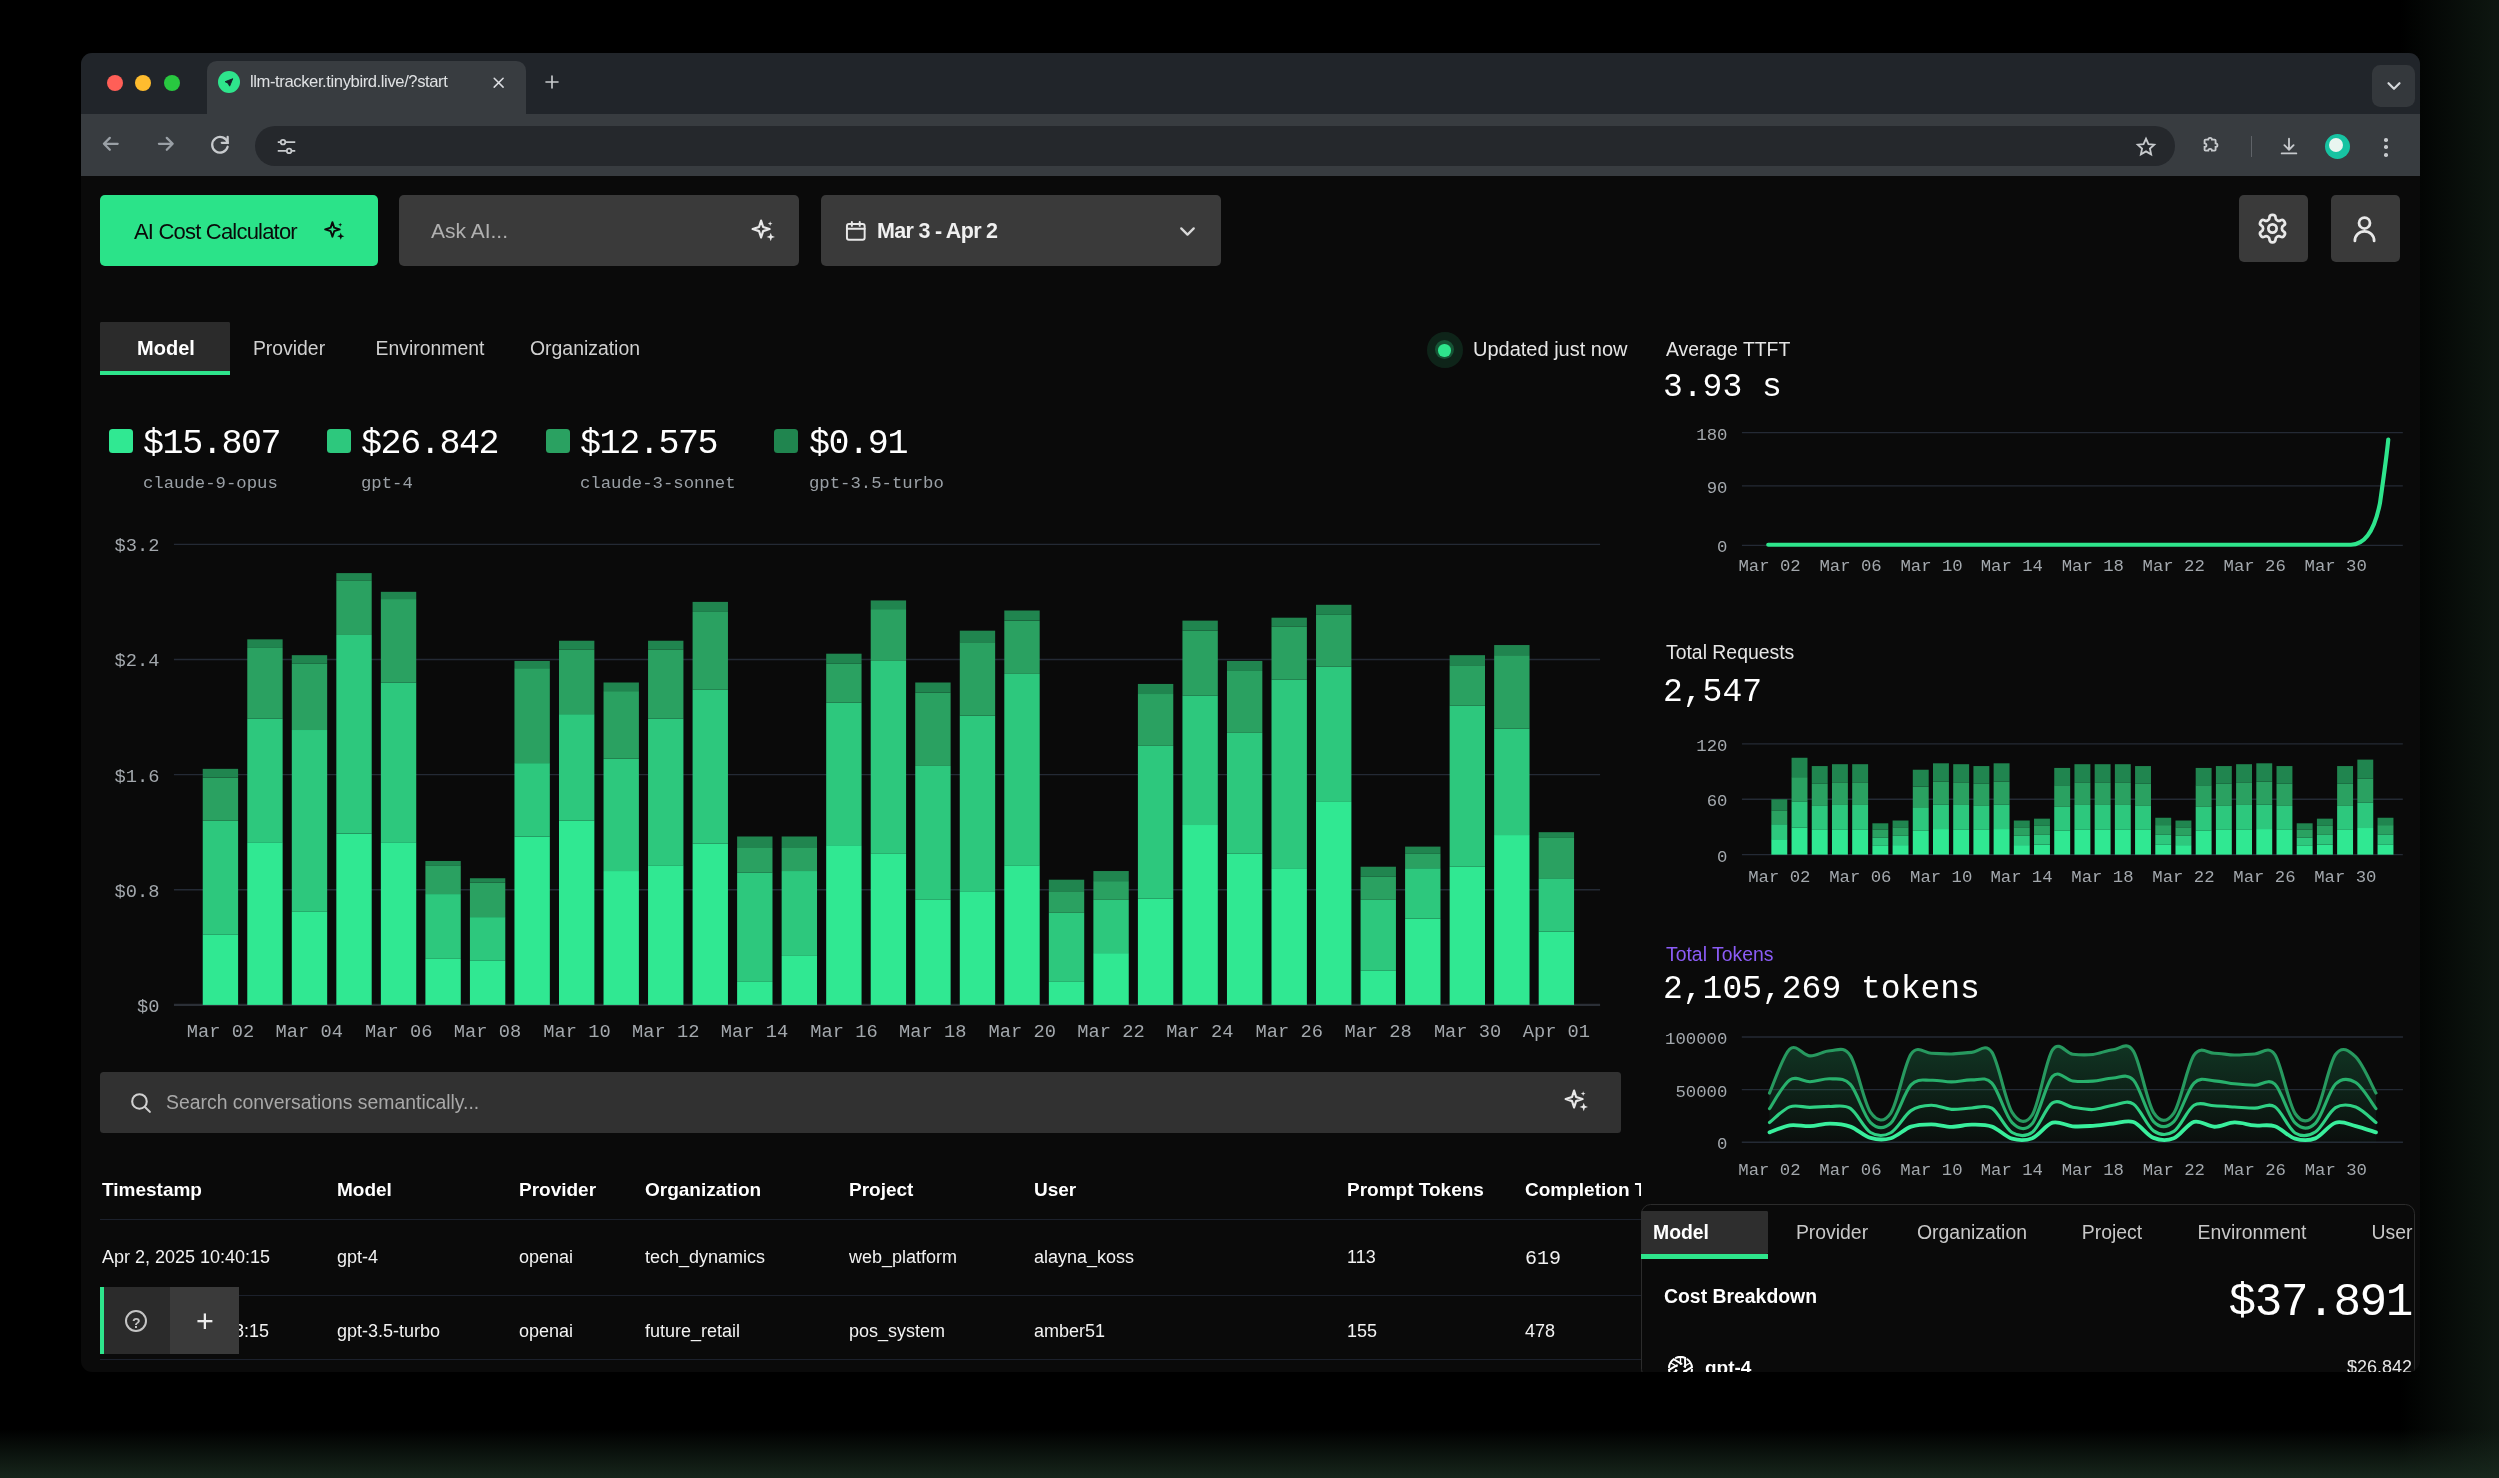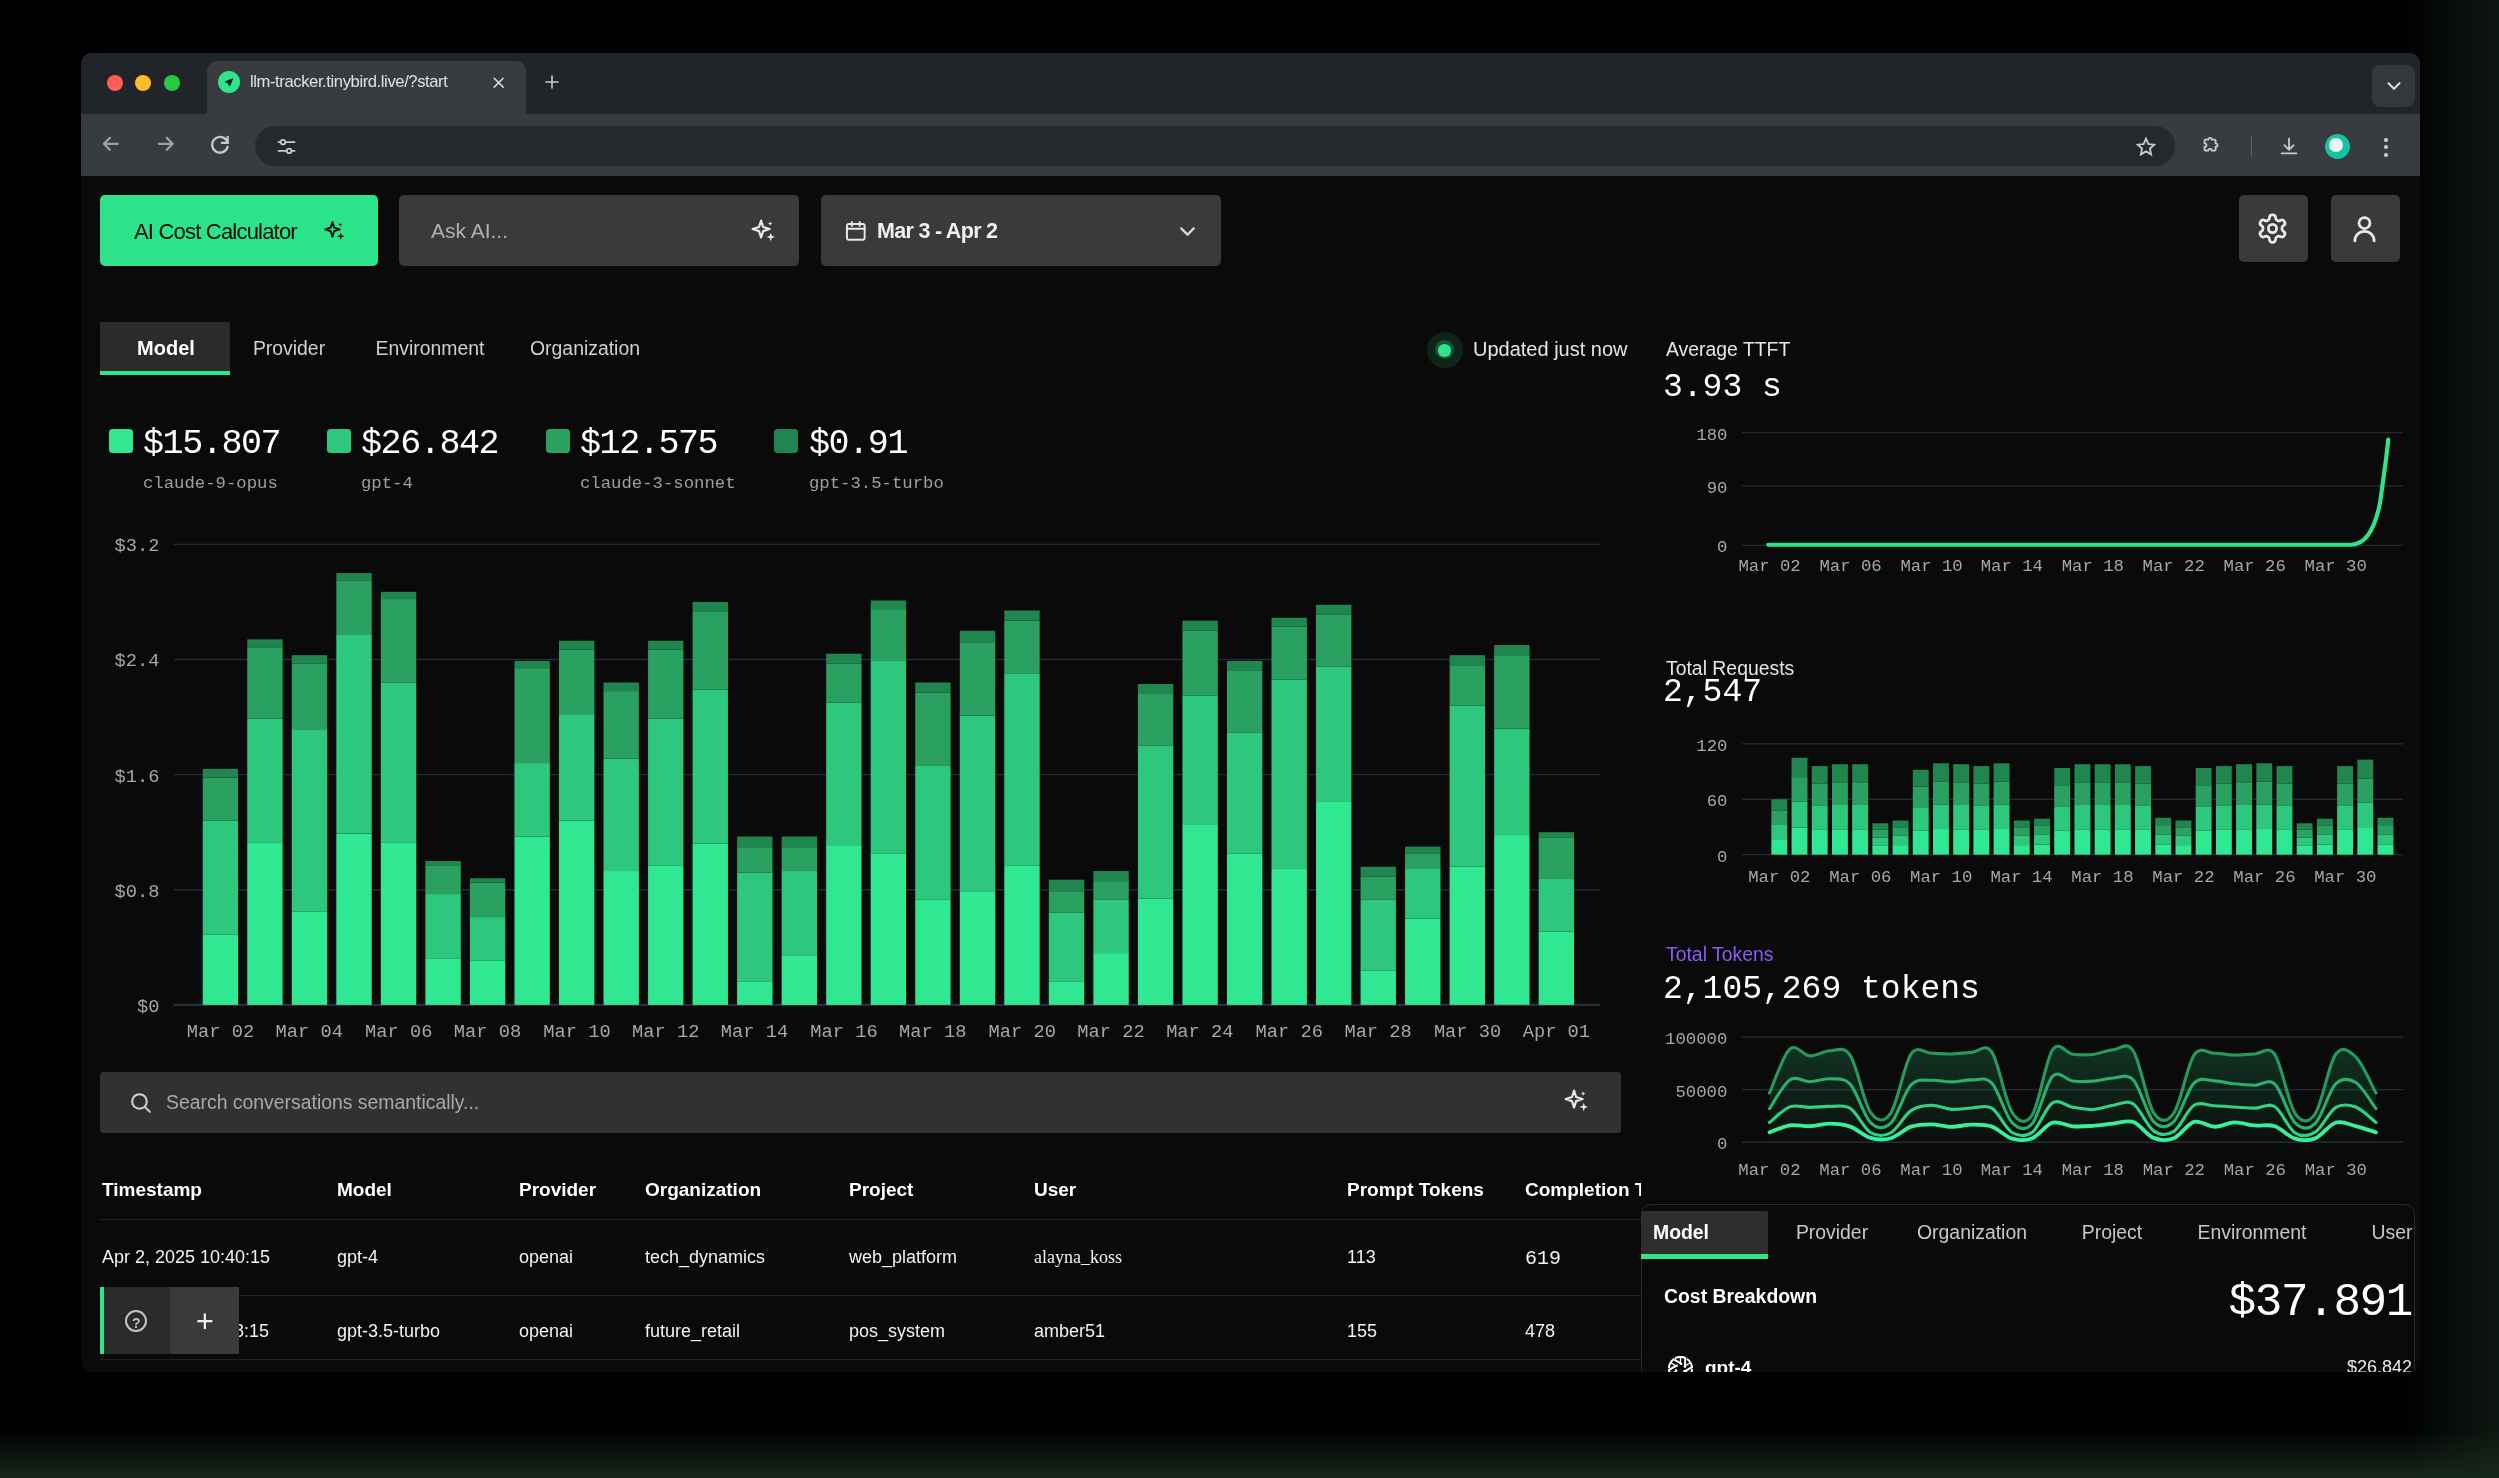--- a/index.html
+++ b/index.html
@@ -264,21 +264,21 @@
       <text x="1357" y="745" font-family="Liberation Mono" font-size="27" fill="#a3a8ad" text-anchor="middle">Mar 20</text>
       <text x="1485" y="745" font-family="Liberation Mono" font-size="27" fill="#a3a8ad" text-anchor="middle">Mar 22</text>
       <text x="1613" y="745" font-family="Liberation Mono" font-size="27" fill="#a3a8ad" text-anchor="middle">Mar 24</text>
       <text x="1742" y="745" font-family="Liberation Mono" font-size="27" fill="#a3a8ad" text-anchor="middle">Mar 26</text>
       <text x="1870" y="745" font-family="Liberation Mono" font-size="27" fill="#a3a8ad" text-anchor="middle">Mar 28</text>
       <text x="1999" y="745" font-family="Liberation Mono" font-size="27" fill="#a3a8ad" text-anchor="middle">Mar 30</text>
       <text x="2127" y="745" font-family="Liberation Mono" font-size="27" fill="#a3a8ad" text-anchor="middle">Apr 01</text>
     </svg>
 <div style="position:absolute;left:1585px;top:285px;font-family:'Liberation Sans';font-size:19.4px;color:#e6e6e6">Average TTFT</div>
     <div style="position:absolute;left:1582px;top:316px;font-family:'Liberation Mono';font-size:33px;color:#fff">3.93&nbsp;s</div>
-    <div style="position:absolute;left:1585px;top:604px;font-family:'Liberation Sans';font-size:19.4px;color:#e6e6e6">Total Requests</div>
+    <div style="position:absolute;left:1585px;top:588px;font-family:'Liberation Sans';font-size:19.4px;color:#e6e6e6">Total Requests</div>
     <div style="position:absolute;left:1582px;top:621px;font-family:'Liberation Mono';font-size:33px;color:#fff">2,547</div>
     <div style="position:absolute;left:1585px;top:890px;font-family:'Liberation Sans';font-size:19.4px;color:#8b5cf6">Total Tokens</div>
     <div style="position:absolute;left:1582px;top:918px;font-family:'Liberation Mono';font-size:33px;color:#fff">2,105,269 tokens</div>
 <svg width="777" height="173" style="position:absolute;left:1570px;top:363px" viewBox="0 0 1120 250">
       <line x1="130" y1="24" x2="1085" y2="24" stroke="#242a35" stroke-width="2"></line>
       <text x="109" y="34" font-family="Liberation Mono" font-size="25" fill="#a3a8ad" text-anchor="end">180</text>
       <line x1="130" y1="101" x2="1085" y2="101" stroke="#242a35" stroke-width="2"></line>
       <text x="109" y="111" font-family="Liberation Mono" font-size="25" fill="#a3a8ad" text-anchor="end">90</text>
       <line x1="130" y1="187" x2="1085" y2="187" stroke="#242a35" stroke-width="2"></line>
       <text x="109" y="197" font-family="Liberation Mono" font-size="25" fill="#a3a8ad" text-anchor="end">0</text>
@@ -477,21 +477,21 @@
       <div style="position:absolute;left:564px;top:1126px;font-family:'Liberation Sans';font-size:19px;font-weight:700;color:#fff;white-space:nowrap">Organization</div>
       <div style="position:absolute;left:768px;top:1126px;font-family:'Liberation Sans';font-size:19px;font-weight:700;color:#fff;white-space:nowrap">Project</div>
       <div style="position:absolute;left:953px;top:1126px;font-family:'Liberation Sans';font-size:19px;font-weight:700;color:#fff;white-space:nowrap">User</div>
       <div style="position:absolute;left:1266px;top:1126px;font-family:'Liberation Sans';font-size:19px;font-weight:700;color:#fff;white-space:nowrap">Prompt Tokens</div>
       <div style="position:absolute;left:1444px;top:1126px;font-family:'Liberation Sans';font-size:19px;font-weight:700;color:#fff;white-space:nowrap">Completion Tokens</div>
       <div style="position:absolute;left:21px;top:1194px;font-family:'Liberation Sans';font-size:18px;color:#f2f2f2;white-space:nowrap">Apr 2, 2025 10:40:15</div>
       <div style="position:absolute;left:256px;top:1194px;font-family:'Liberation Sans';font-size:18px;color:#f2f2f2;white-space:nowrap">gpt-4</div>
       <div style="position:absolute;left:438px;top:1194px;font-family:'Liberation Sans';font-size:18px;color:#f2f2f2;white-space:nowrap">openai</div>
       <div style="position:absolute;left:564px;top:1194px;font-family:'Liberation Sans';font-size:18px;color:#f2f2f2;white-space:nowrap">tech_dynamics</div>
       <div style="position:absolute;left:768px;top:1194px;font-family:'Liberation Sans';font-size:18px;color:#f2f2f2;white-space:nowrap">web_platform</div>
-      <div style="position:absolute;left:953px;top:1194px;font-family:Liberation Serif, serif;font-size:18px;color:#f2f2f2;white-space:nowrap">alayna_koss</div>
+      <div style="position:absolute;left:953px;top:1194px;font-family:Liberation Sans, sans-serif;font-size:18px;color:#f2f2f2;white-space:nowrap">alayna_koss</div>
       <div style="position:absolute;left:1266px;top:1194px;font-family:'Liberation Sans';font-size:18px;color:#f2f2f2;white-space:nowrap">113</div>
       <div style="position:absolute;left:1444px;top:1194px;font-family:Liberation Mono, monospace;font-size:20px;color:#f2f2f2;white-space:nowrap">619</div>
       <div style="position:absolute;left:20px;top:1268px;font-family:'Liberation Sans';font-size:18px;color:#f2f2f2;white-space:nowrap">Apr 2, 2025 10:38:15</div>
       <div style="position:absolute;left:256px;top:1268px;font-family:'Liberation Sans';font-size:18px;color:#f2f2f2;white-space:nowrap">gpt-3.5-turbo</div>
       <div style="position:absolute;left:438px;top:1268px;font-family:'Liberation Sans';font-size:18px;color:#f2f2f2;white-space:nowrap">openai</div>
       <div style="position:absolute;left:564px;top:1268px;font-family:'Liberation Sans';font-size:18px;color:#f2f2f2;white-space:nowrap">future_retail</div>
       <div style="position:absolute;left:768px;top:1268px;font-family:'Liberation Sans';font-size:18px;color:#f2f2f2;white-space:nowrap">pos_system</div>
       <div style="position:absolute;left:953px;top:1268px;font-family:'Liberation Sans';font-size:18px;color:#f2f2f2;white-space:nowrap">amber51</div>
       <div style="position:absolute;left:1266px;top:1268px;font-family:'Liberation Sans';font-size:18px;color:#f2f2f2;white-space:nowrap">155</div>
       <div style="position:absolute;left:1444px;top:1268px;font-family:'Liberation Sans';font-size:18px;color:#f2f2f2;white-space:nowrap">478</div>

